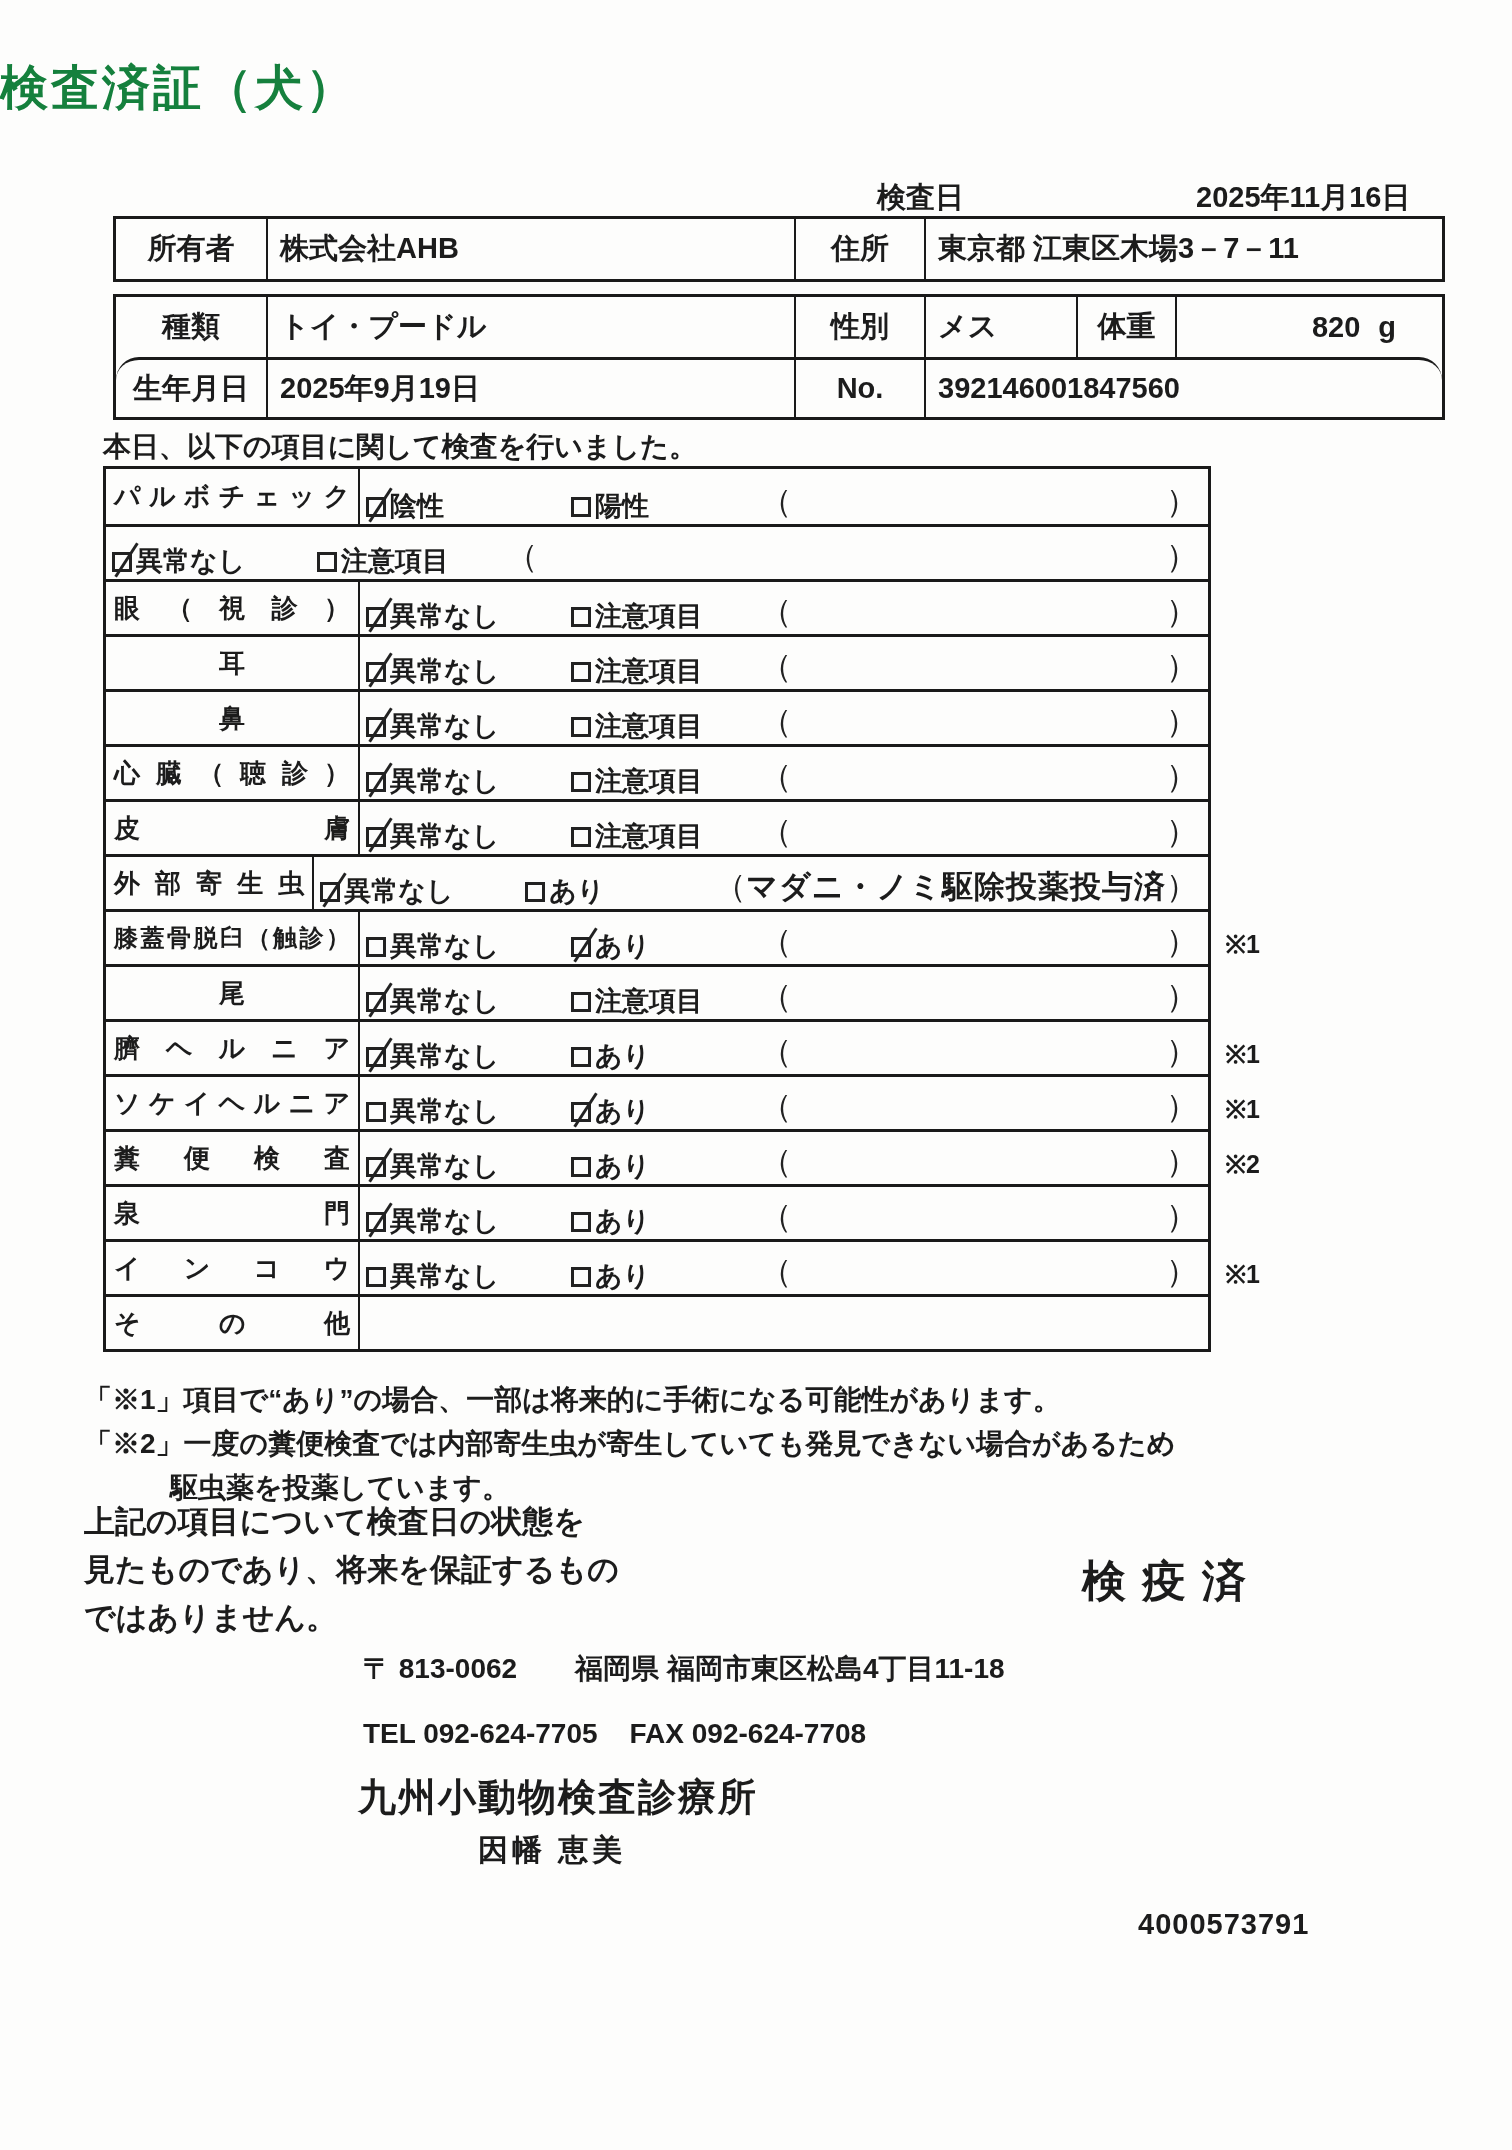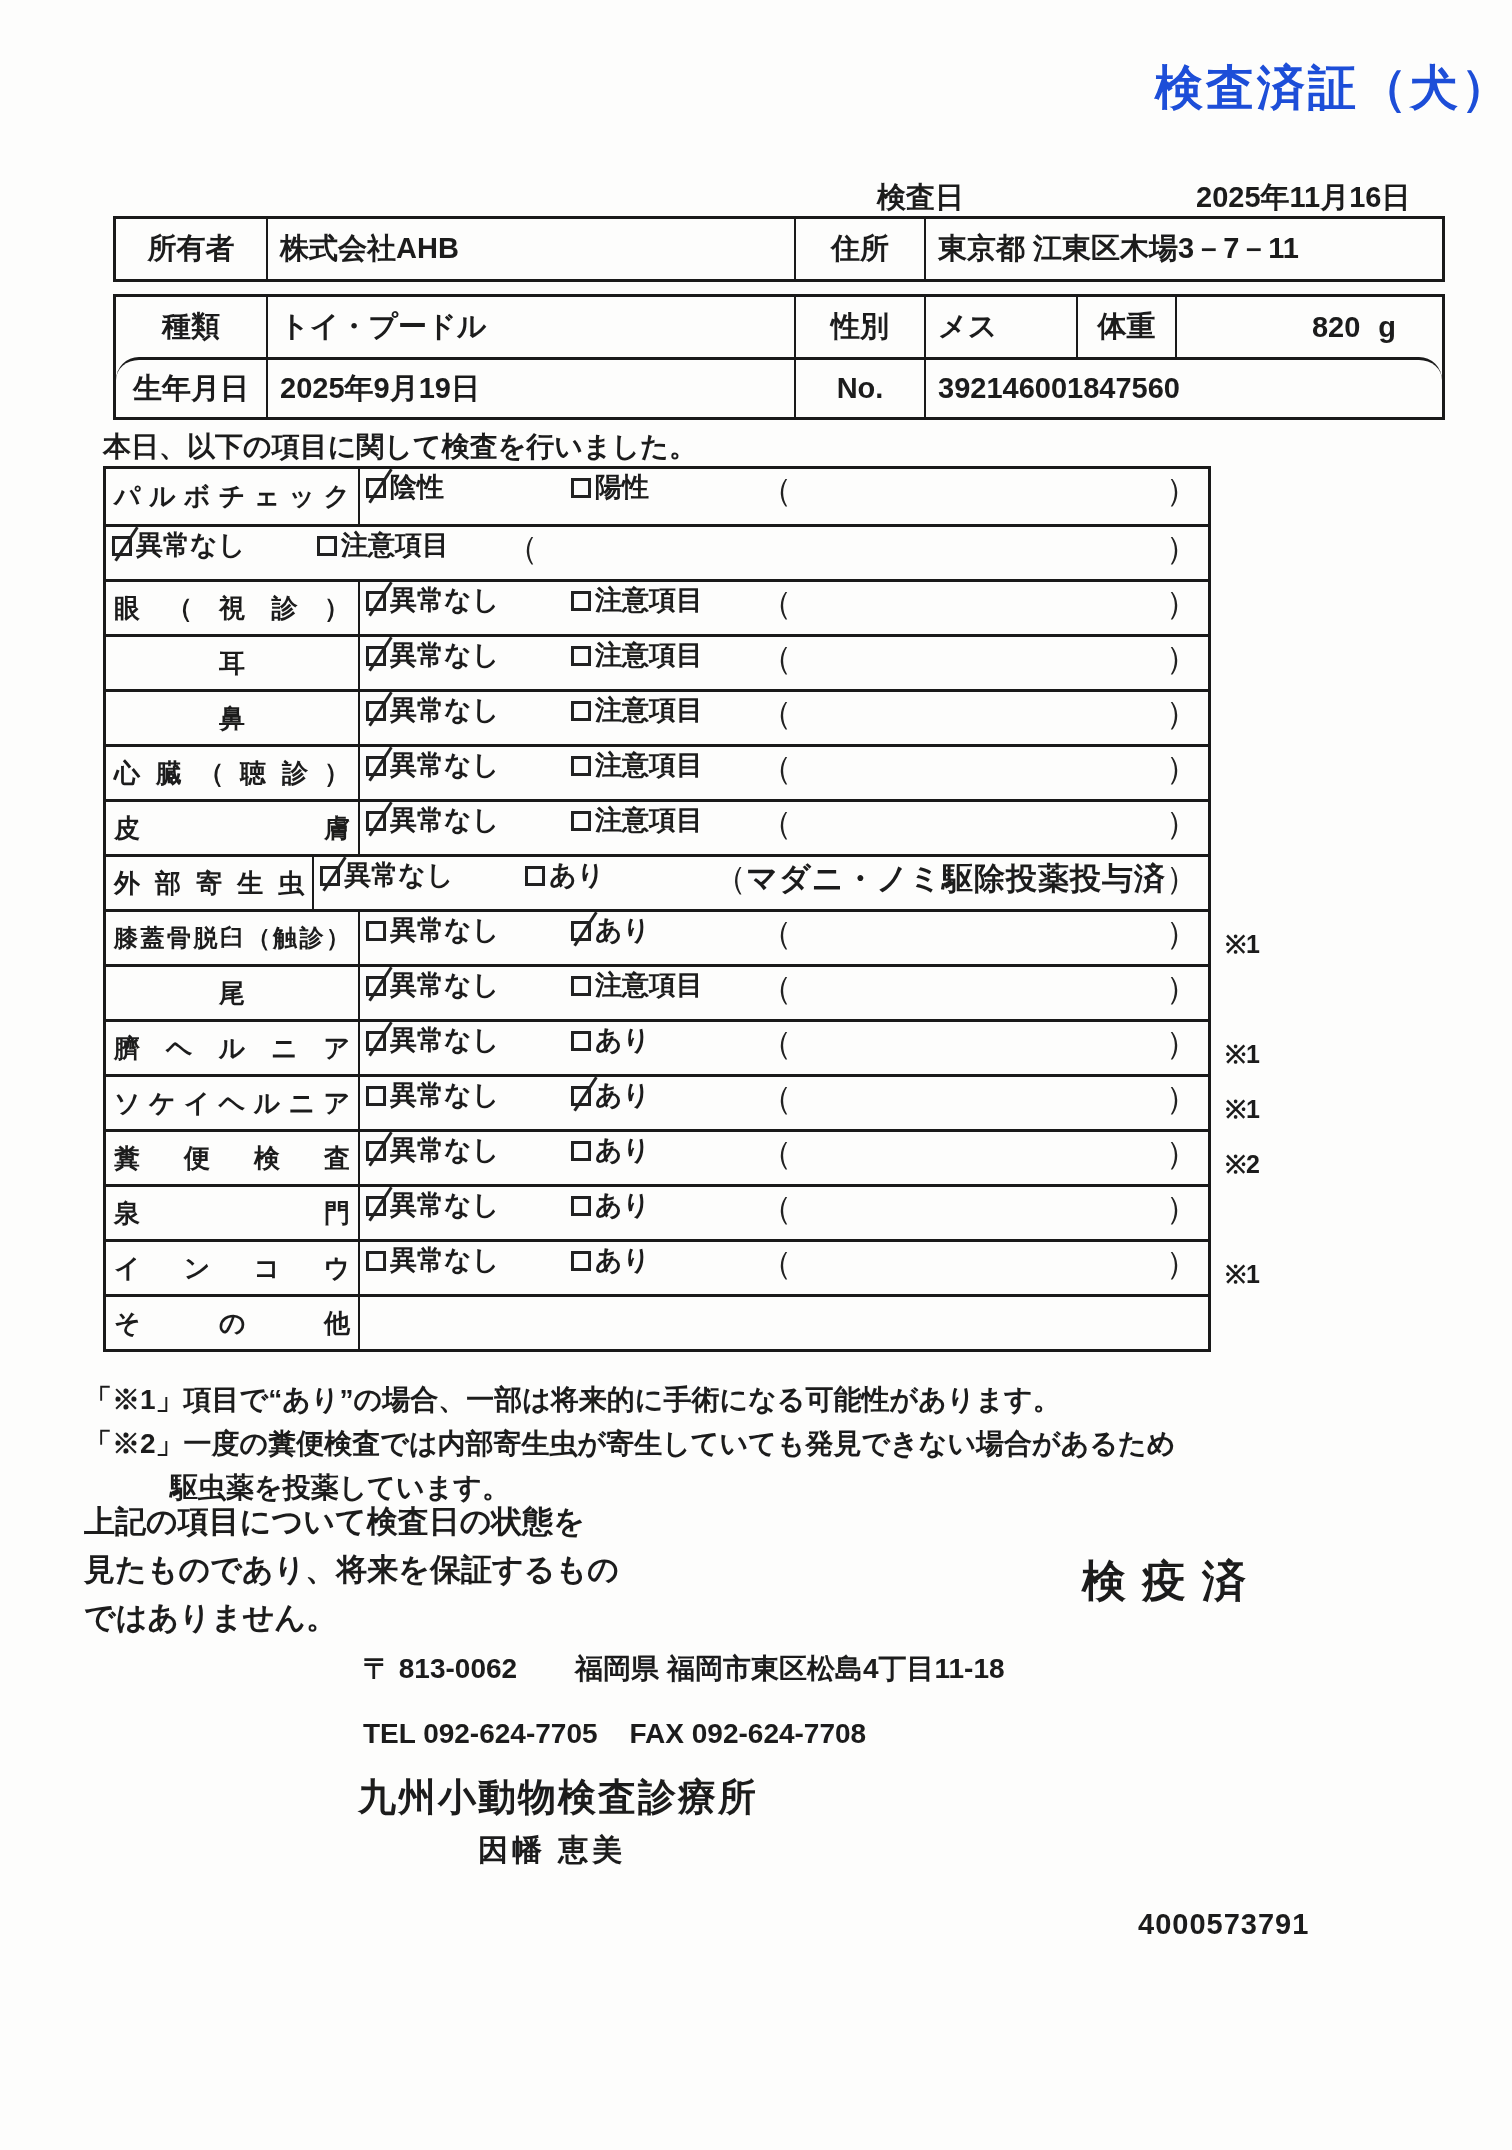--- a/index.html
+++ b/index.html
@@ -3,22 +3,22 @@
 <meta charset="utf-8">
 <style>
   * { margin:0; padding:0; box-sizing:border-box; }
   html,body { background:#e8e8e8; }
   body { font-family:"Liberation Sans", sans-serif; color:#1c1c1c; }
   .page {
     position:relative; width:1512px; height:2150px; background:#fdfdfc;
     margin:0 auto; overflow:hidden;
   }
   .title {
-    position:absolute; top:56px; left:0; width:100%; text-align:right;
-    font-size:48px; font-weight:bold; letter-spacing:3px; color:#1d4ed8;
+    position:absolute; top:56px; left:0; width:100%; text-align:left;
+    font-size:48px; font-weight:bold; letter-spacing:3px; color:#15803d;
   }
   .date-row { position:absolute; top:178px; left:0; width:100%; font-size:29px; }
   .date-label { position:absolute; left:877px; top:0; font-weight:600; }
   .date-value { position:absolute; left:1196px; top:0; font-weight:600; }
 
   
   .hdr-table { position:absolute; left:113px; width:1332px; border:3px solid #1a1a1a; }
   .hdr-row { display:flex; height:60px;border-radius:23px; }
   .hdr-row + .hdr-row { border-top:3px solid #1a1a1a; }
   .hdr-cell {
@@ -38,21 +38,21 @@
 
   
   .insp-table { position:absolute; left:103px; top:466px; width:1108px; border:3px solid #1a1a1a; }
   .insp-row { display:flex; height:55px; position:relative; }
   .insp-row + .insp-row { border-top:3px solid #1a1a1a; }
   .insp-label {
     width:254px; border-right:2px solid #1a1a1a; padding:0 8px;
     display:flex; align-items:center; font-size:26px; font-weight:600;
   }
   .insp-label .jtxt { width:100%; text-align:justify; text-align-last:justify; }
-  .insp-content { flex:1; display:flex; align-items:flex-start; padding-left:6px; }
+  .insp-content { flex:1; display:flex; align-items:flex-end; padding-left:6px; }
   .opt { display:flex; align-items:center; gap:4px; }
   .opt1 { width:205px; } .opt2 { width:189px; }
   .opt-label { font-size:27px; font-weight:600; white-space:nowrap; }
   .checkbox {
     display:inline-block; width:20px; height:20px;
     border:3px solid #222; position:relative; flex:0 0 auto; margin-top:2px;
   }
   .checkbox.checked::after {
     content:""; position:absolute; width:3px; height:40px; background:#222;
     left:10px; top:-15px; transform:rotate(33deg);

